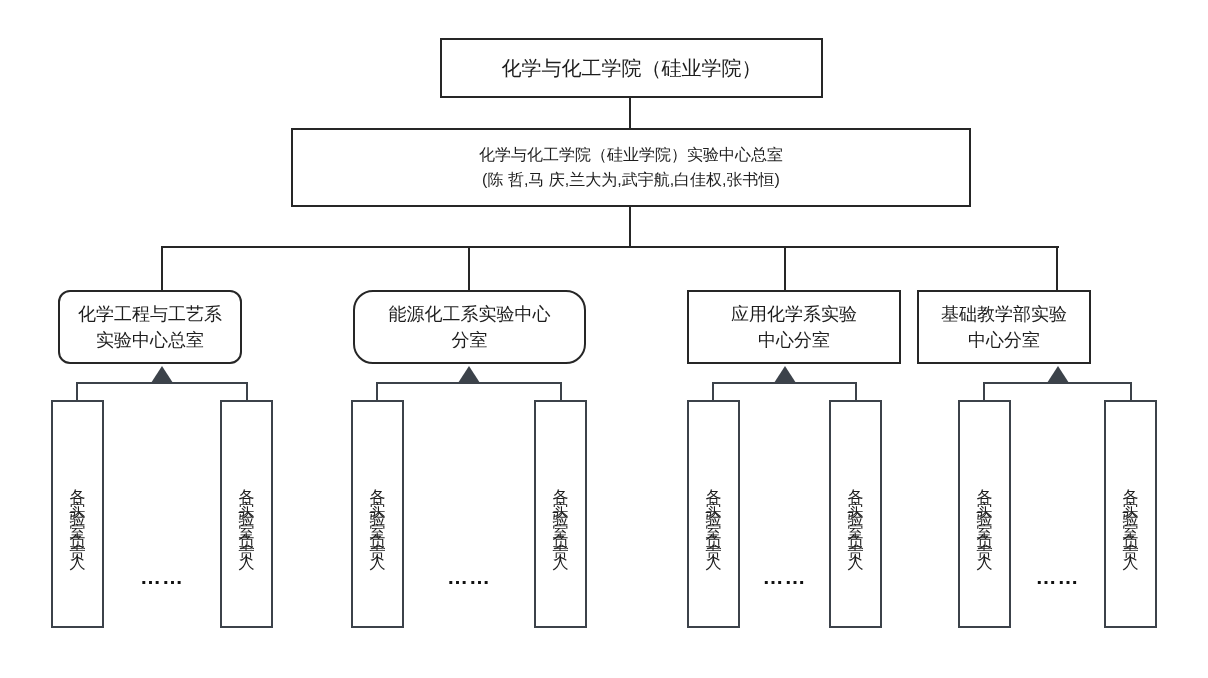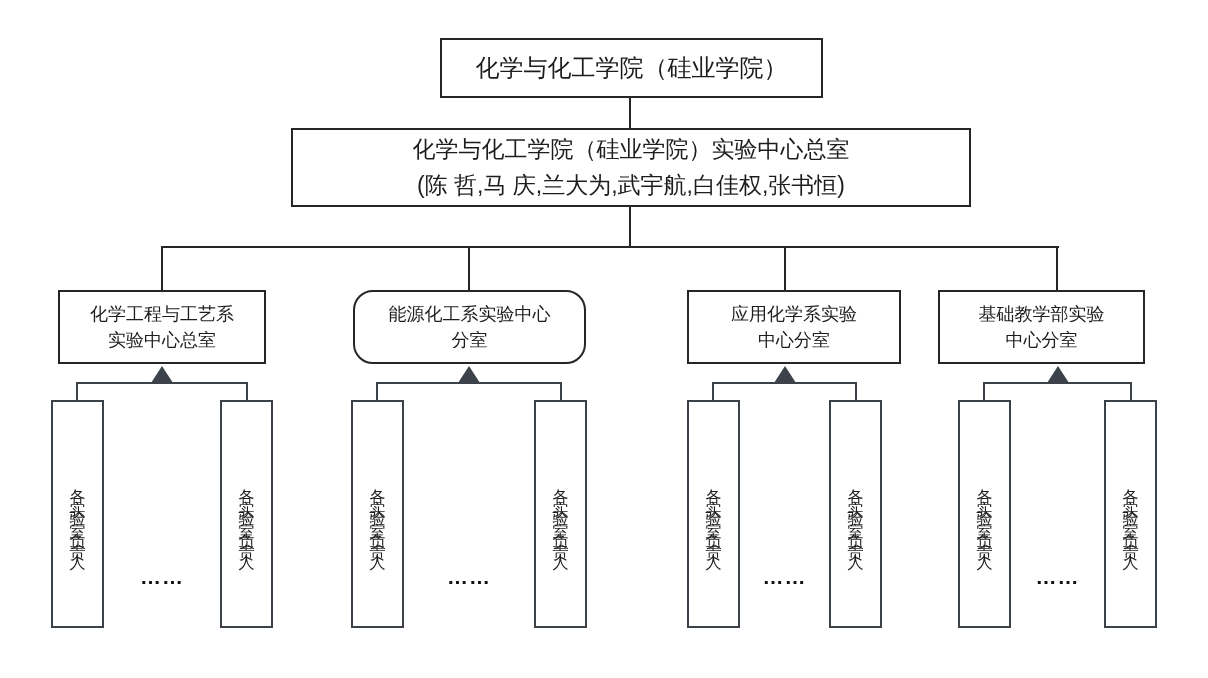--- a/index.html
+++ b/index.html
@@ -8,22 +8,22 @@
     background:var(--background,#ffffff);
     font-family:"Liberation Sans","DejaVu Sans",sans-serif;
     color:var(--text,#1d1d1d);
   }
   .box {
     position:absolute; box-sizing:border-box; background:#ffffff;
     border:2px solid var(--border-primary,#262626);
     display:flex; flex-direction:column; align-items:center; justify-content:center;
     text-align:center;
   }
-  .root-box   { left:440px; top:38px;  width:383px; height:60px; font-size:24px; }
-  .office-box { left:291px; top:128px; width:680px; height:79px; font-size:23px; line-height:1.55; }
+  .root-box   { left:440px; top:38px;  width:383px; height:60px; font-size:20px; }
+  .office-box { left:291px; top:128px; width:680px; height:79px; font-size:16px; line-height:1.55; }
   .branch-box { top:290px; height:74px; font-size:18px; line-height:1.45;
                 border-color:var(--border-primary,#262626); }
   .line  { position:absolute; background:var(--border-primary,#262626); }
   .gline { position:absolute; background:var(--border-secondary,#3c424a); }
 
   .group { position:absolute; top:366px; height:266px; }
   .arrow-up {
     position:absolute; top:0; left:50%; transform:translateX(-50%);
     width:0; height:0;
     border-left:11px solid transparent; border-right:11px solid transparent;
@@ -66,33 +66,33 @@
     <span>(陈 哲,马 庆,兰大为,武宇航,白佳权,张书恒)</span>
   </div>
 
   <div class="line" style="left:629px; top:207px; width:2px; height:41px;"></div>
   <div class="line" style="left:161px; top:246px; width:898px; height:2px;"></div>
   <div class="line" style="left:161px;  top:246px; width:2px; height:44px;"></div>
   <div class="line" style="left:468px;  top:246px; width:2px; height:44px;"></div>
   <div class="line" style="left:784px;  top:246px; width:2px; height:44px;"></div>
   <div class="line" style="left:1056px; top:246px; width:2px; height:44px;"></div>
 
-  <div class="box branch-box" style="left:58px; width:208px;">
+  <div class="box branch-box" style="left:58px; width:184px;border-radius:12px;">
     <span>化学工程与工艺系</span>
     <span>实验中心总室</span>
   </div>
   <div class="box branch-box" style="left:353px; width:233px;border-radius:20px;">
     <span>能源化工系实验中心</span>
     <span>分室</span>
   </div>
   <div class="box branch-box" style="left:687px; width:214px;">
     <span>应用化学系实验</span>
     <span>中心分室</span>
   </div>
-  <div class="box branch-box" style="left:938px; width:207px;">
+  <div class="box branch-box" style="left:917px; width:174px;">
     <span>基础教学部实验</span>
     <span>中心分室</span>
   </div>
 
   <div class="group" style="left:51px; width:222px;">
     <div class="arrow-up"></div>
     <div class="gline gbar"></div>
     <div class="gline gstub-l"></div>
     <div class="gline gstub-r"></div>
     <div class="leaf leaf-left">

